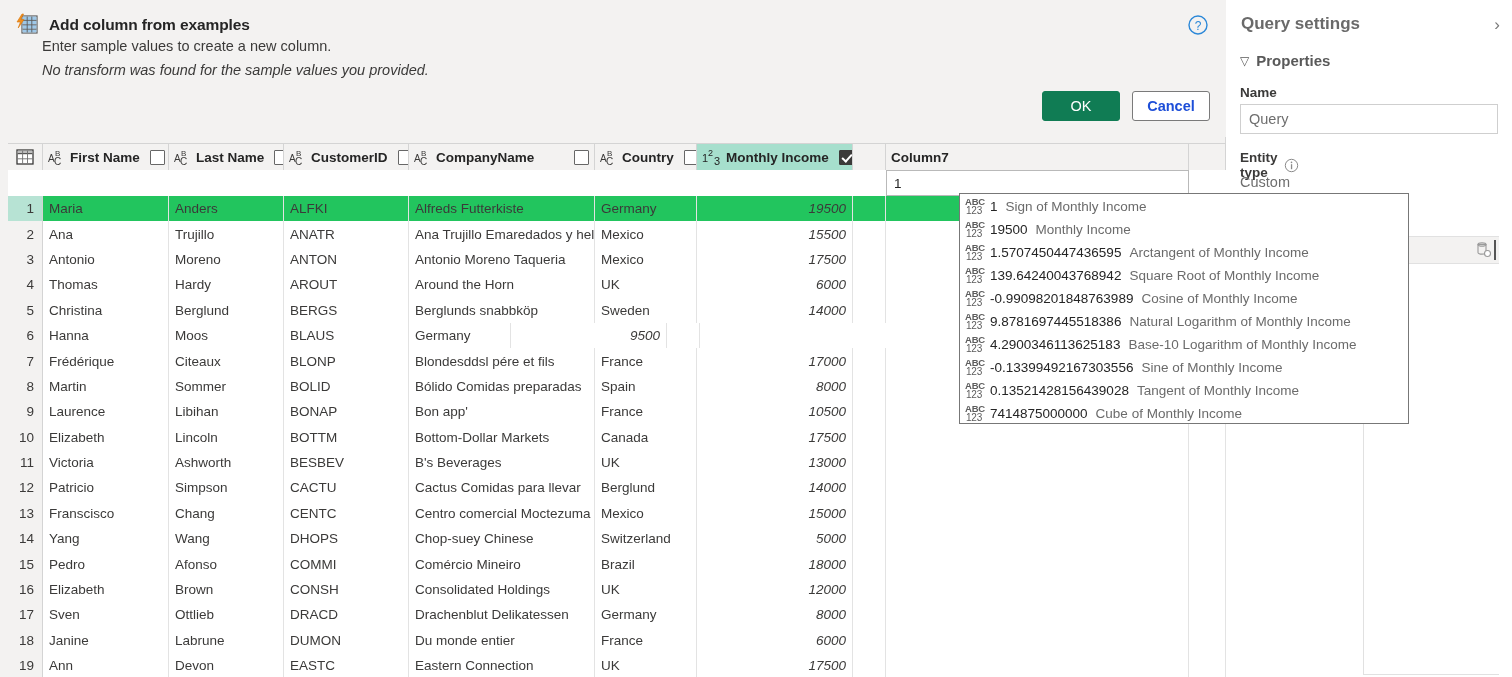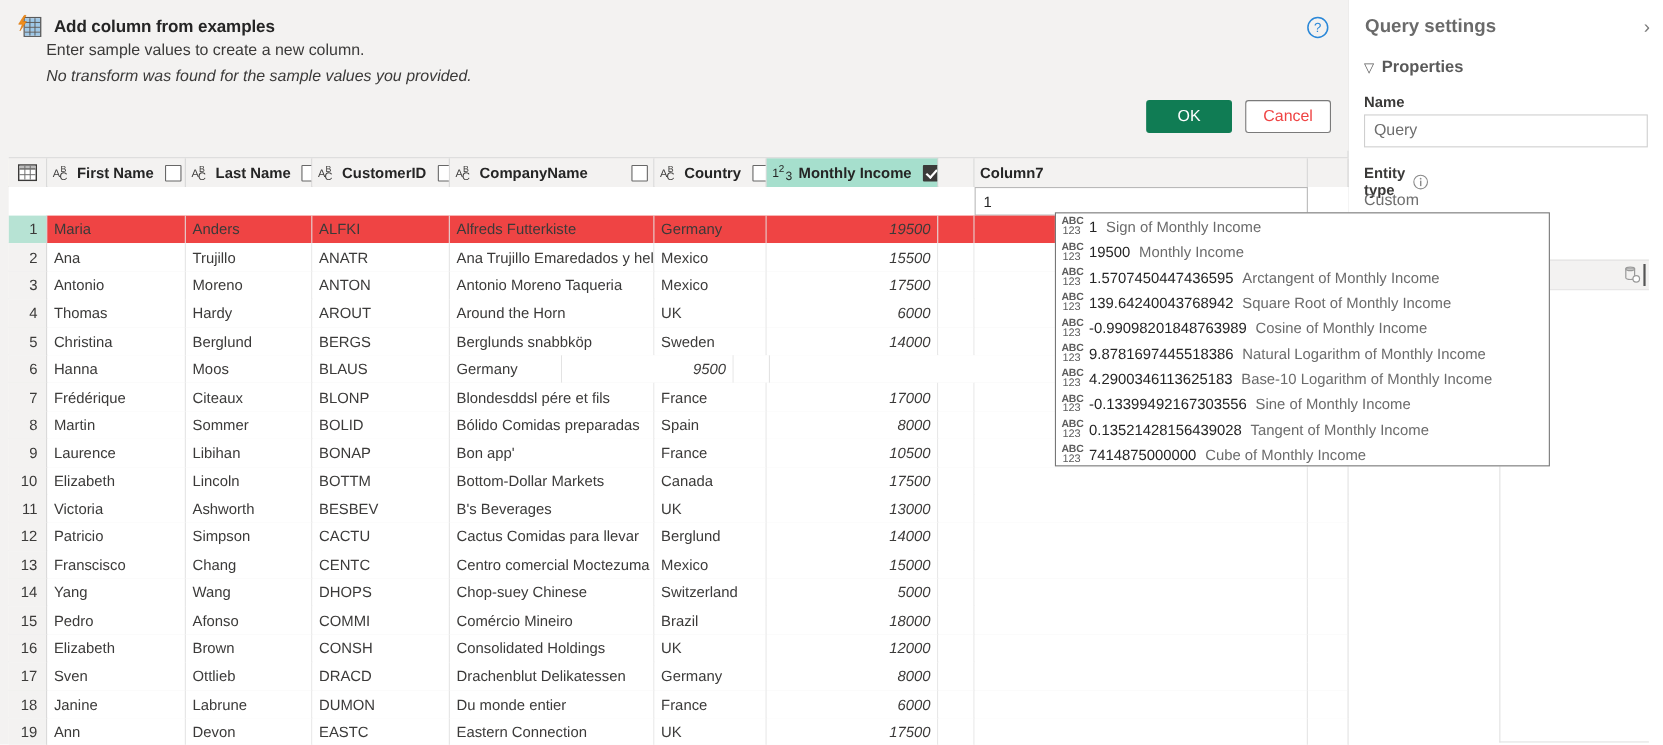--- a/index.html
+++ b/index.html
@@ -32,21 +32,21 @@
   #banner-sub2 { position: absolute; left: 42px; top: 62px; font-size: 14.5px; color: #3b3a39; font-style: italic; }
   #help-icon { position: absolute; right: 17px; top: 14px; width: 22px; height: 22px; cursor: pointer; }
 
   #btn-row { position: absolute; right: 16px; top: 91px; display: flex; gap: 12px; }
   .btn {
     height: 30px; min-width: 78px; padding: 0 14px;
     font-size: 14.5px; font-family: "Liberation Sans", sans-serif;
     border-radius: 3px; cursor: pointer; line-height: 28px; text-align: center;
   }
   #ok-button { background: #107C54; color: #ffffff; border: 1px solid #107C54; font-weight: normal; }
-  #cancel-button { background: #ffffff; color: #ef4444; border: 1px solid #7a7a7a; }
+  #cancel-button { background: #ffffff; color: #1d4ed8; border: 1px solid #7a7a7a; font-weight: bold; }
 
   
   #grid { position: absolute; left: 8px; top: 143px; width: 1218px; height: 534px; background:#ffffff; }
 
   .hdr-row { display: flex; height: 27px; background: #f3f2f1; border-top: 1px solid #d4d4d4; border-bottom: 1px solid #c8c8c8; }
   .hdr-cell {
     display: flex; align-items: center; height: 26px;
     border-right: 1px solid #d4d4d4;
     padding: 0 5px; font-size: 13.5px; font-weight: bold; color: #252525;
     background: #f3f2f1; flex: none; overflow: hidden; white-space: nowrap;
@@ -73,21 +73,21 @@
     border-radius: 1px; flex: none; margin-left: 4px; cursor: pointer;
     position: relative;
   }
   .hdr-chk.checked { background: #3b3a39; border-color:#3b3a39; }
   .hdr-chk.checked::after {
     content: ""; position: absolute; left: 4px; top: 1px; width: 4px; height: 8px;
     border: solid #ffffff; border-width: 0 2px 2px 0; transform: rotate(42deg);
   }
 
   .row { display: flex; height: 25.4px; border-bottom: 1px solid #e3e3e3; }
-  .row.sel .cell { background: #ef4444; }
+  .row.sel .cell { background: #22c55e; }
   .row.sel .cell.rownum { background: #b7e3d4; }
   .cell {
     display: flex; align-items: center; height: 25.4px;
     border-right: 1px solid #e3e3e3;
     padding: 0 6px; font-size: 13.5px; color: #3b3a39;
     flex: none; overflow: hidden; white-space: nowrap; background:#ffffff;
   }
   .cell.rownum { width: 35px; justify-content: flex-end; padding-right: 8px; background:#f3f2f1; color:#3b3a39; border-right:1px solid #d4d4d4;}
   .cell.num { justify-content: flex-end; font-style: italic; }
   .cell.blankcol { background:#ffffff; border-right:1px solid #e3e3e3; }

